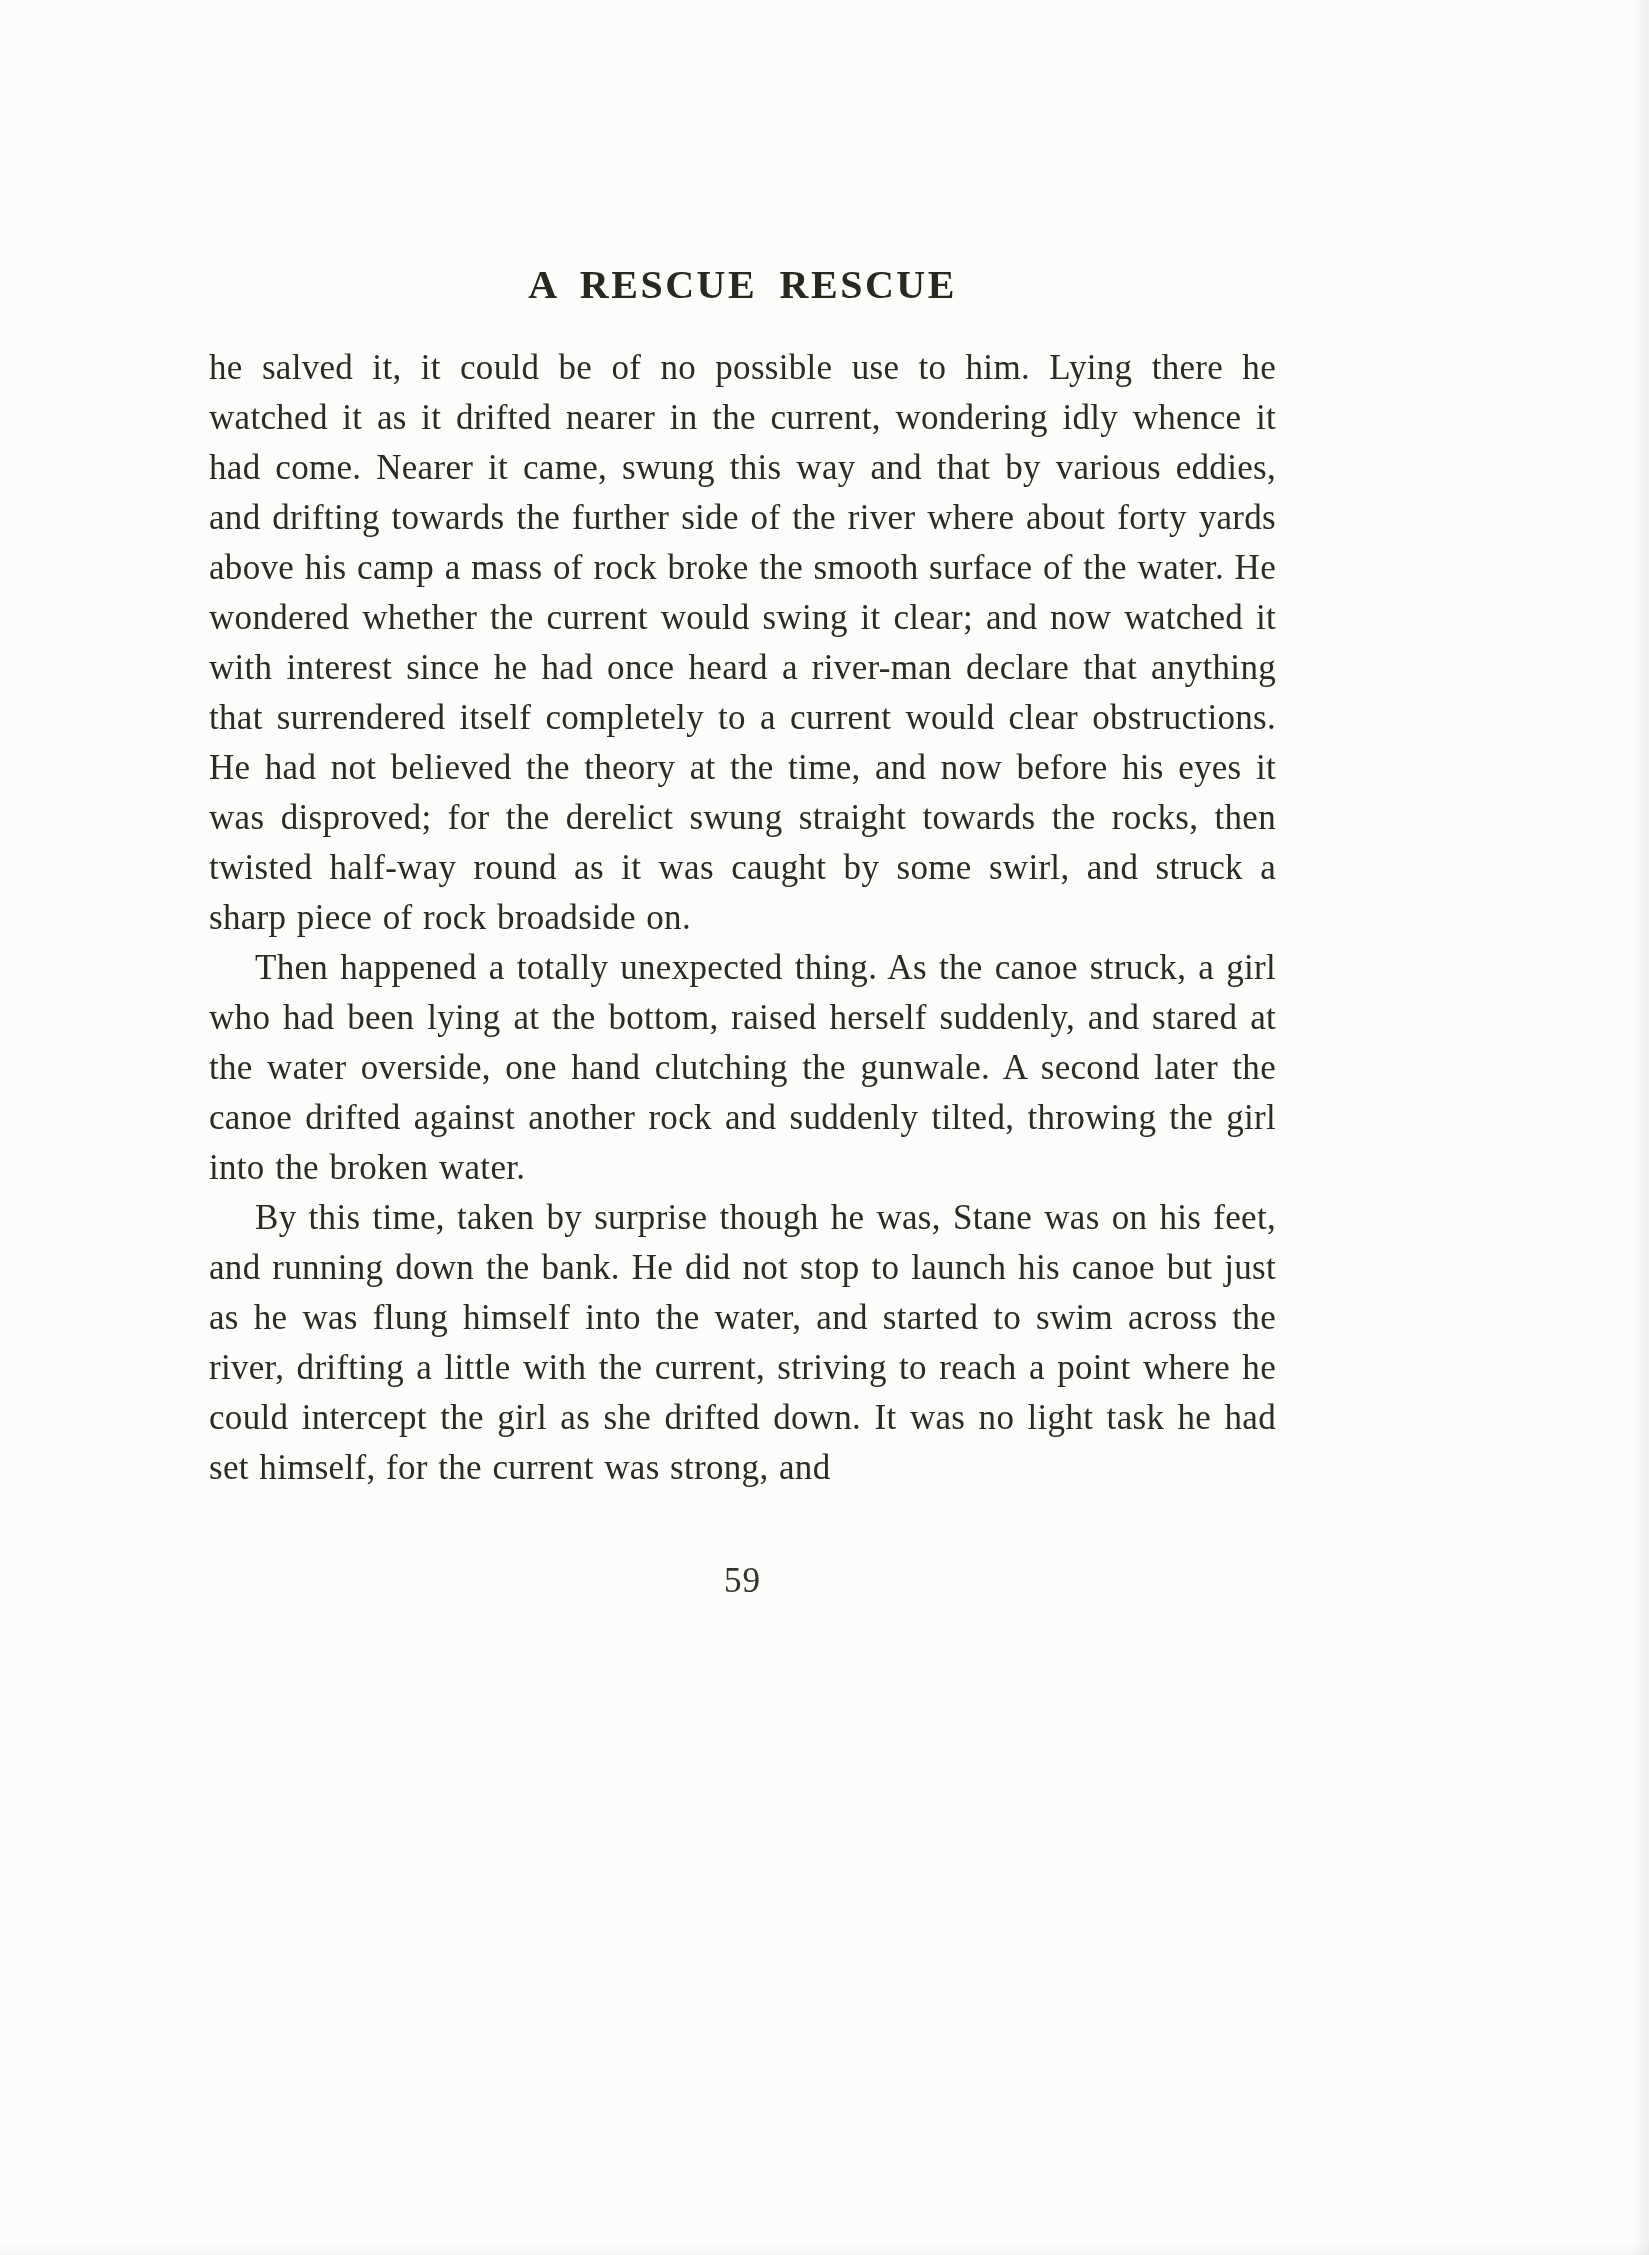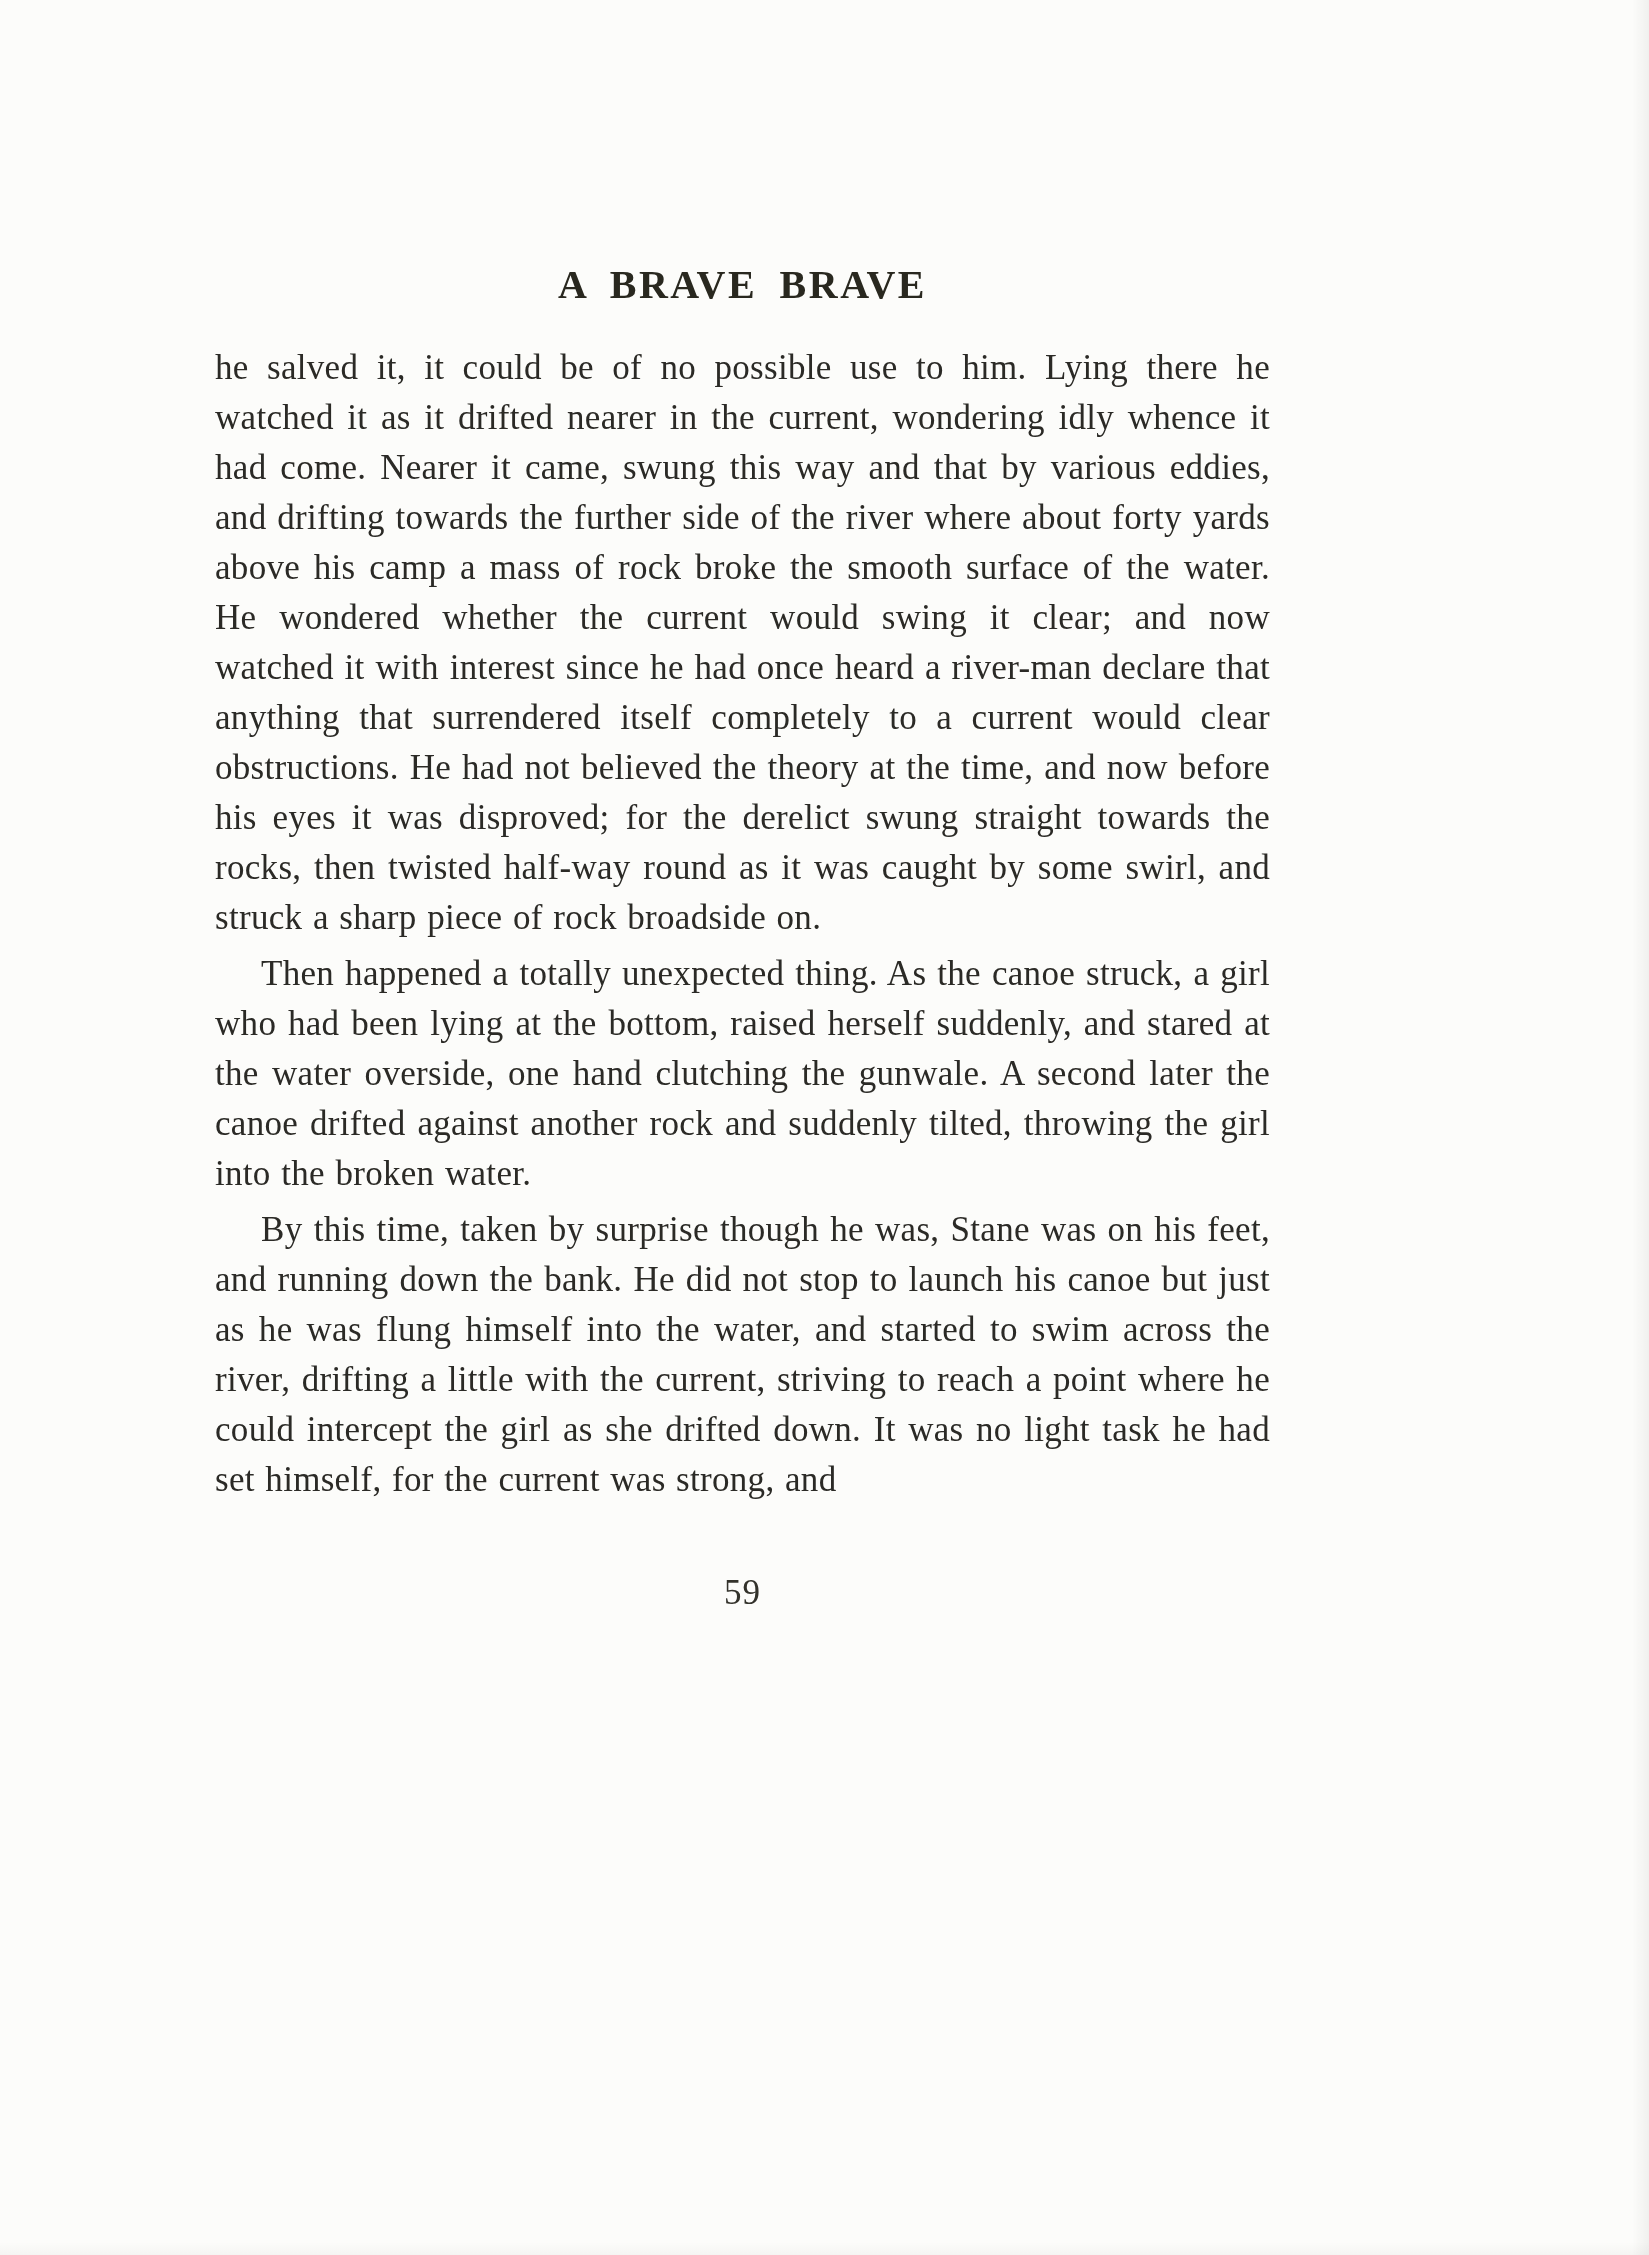--- a/index.html
+++ b/index.html
@@ -33,21 +33,21 @@
     margin: 0 0 34px 0;
     text-align: center;
     font-size: 40px;
     line-height: 48px;
     font-weight: bold;
     letter-spacing: 2.5px;
     word-spacing: 10px;
     color: #29281f;
   }
   .body-text p {
-    margin: 6px;
+    margin: 0;
     font-size: 35px;
     line-height: 50px;
     text-align: justify;
     letter-spacing: 0.3px;
     word-spacing: 1.5px;
   }
   .body-text p {
     text-indent: 46px;
   }
   .body-text p:first-child {
@@ -59,21 +59,21 @@
     font-size: 35px;
     letter-spacing: 1px;
     color: #33322b;
   }
 </style>
 </head>
 <body>
 
 <div class="scan">
   <div class="page">
-    <h1 class="header">A BRAVE BRAVE</h1>
+    <h1 class="header">A RESCUE RESCUE</h1>
 
     <div class="body-text">
       <p>he salved it, it could be of no possible use to him. Lying there he watched it as it drifted nearer in the current, wondering idly whence it had come. Nearer it came, swung this way and that by various eddies, and drifting towards the further side of the river where about forty yards above his camp a mass of rock broke the smooth surface of the water. He wondered whether the current would swing it clear; and now watched it with interest since he had once heard a river-man declare that anything that surrendered itself completely to a current would clear obstructions. He had not believed the theory at the time, and now before his eyes it was disproved; for the derelict swung straight towards the rocks, then twisted half-way round as it was caught by some swirl, and struck a sharp piece of rock broadside on.</p>
       <p>Then happened a totally unexpected thing. As the canoe struck, a girl who had been lying at the bottom, raised herself suddenly, and stared at the water overside, one hand clutching the gunwale. A second later the canoe drifted against another rock and suddenly tilted, throwing the girl into the broken water.</p>
       <p>By this time, taken by surprise though he was, Stane was on his feet, and running down the bank. He did not stop to launch his canoe but just as he was flung himself into the water, and started to swim across the river, drifting a little with the current, striving to reach a point where he could intercept the girl as she drifted down. It was no light task he had set himself, for the current was strong, and</p>
     </div>
 
     <div class="page-number">59</div>
   </div>
 </div>

